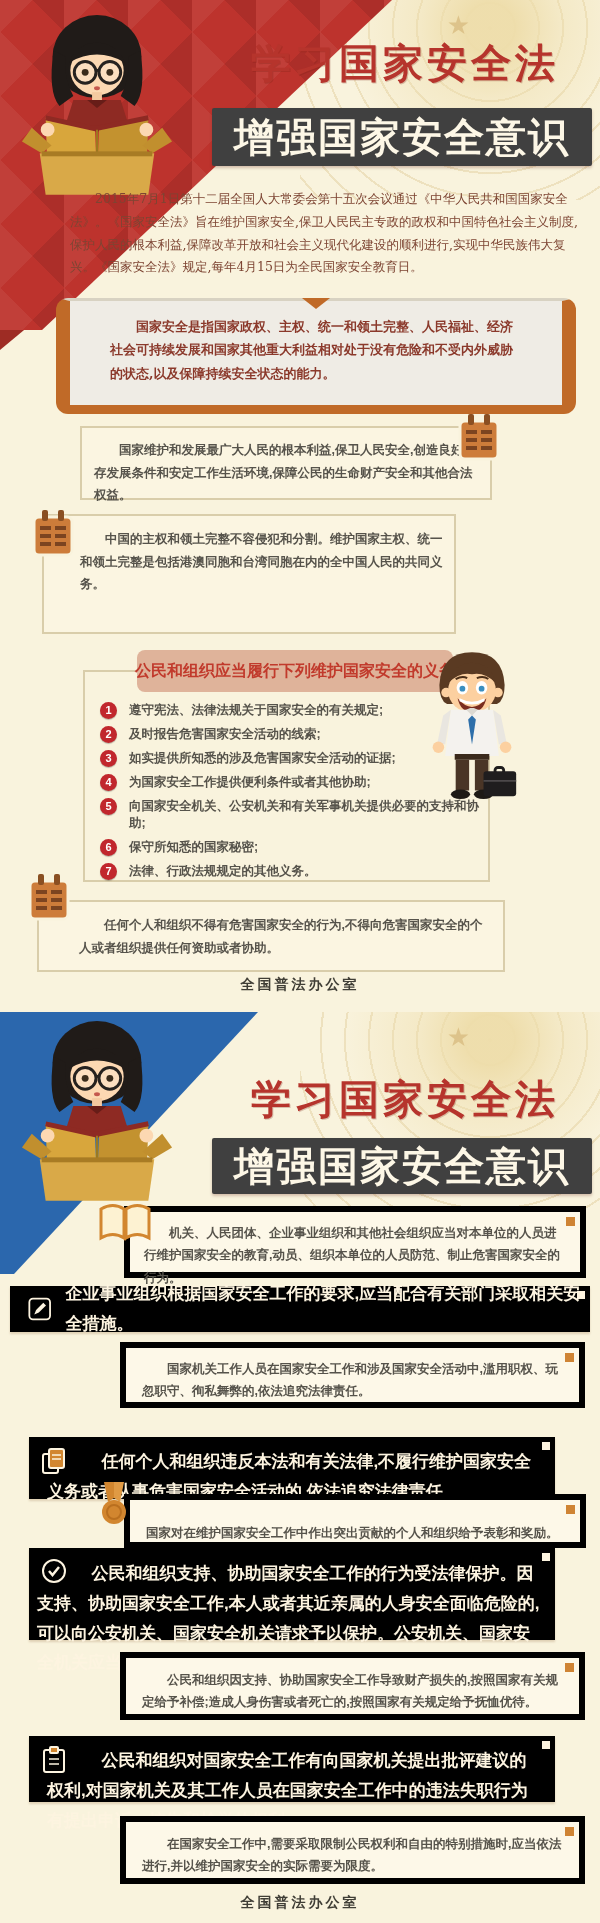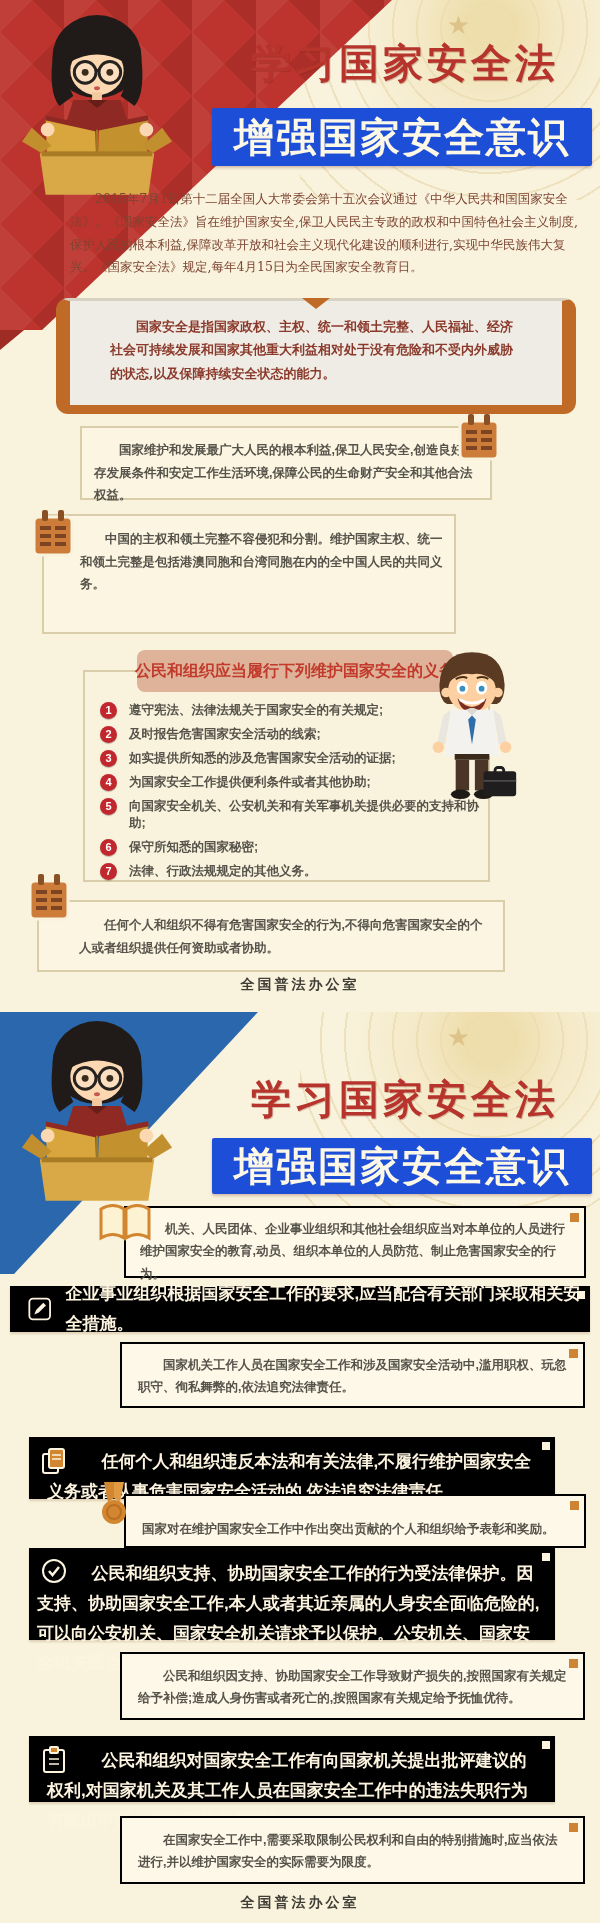--- a/index.html
+++ b/index.html
@@ -21,21 +21,21 @@
     background-size:64px 64px;
     clip-path:polygon(0 0, 392px 0, 42px 330px, 0 330px);}
   .diag-tip{position:absolute;left:0;top:252px;width:118px;height:98px;background:#9e2c24;
     clip-path:polygon(100% 0, 0 100%, 0 55%);}
   .diag-blue{position:absolute;left:0;top:0;width:300px;height:300px;background:#2b67ad;
     clip-path:polygon(0 0, 258px 0, 14px 262px, 0 262px);}
   .reader{position:absolute;left:18px;top:6px;width:158px;height:190px;}
   #panel2 .reader{top:0;}
   .title1{position:absolute;left:222px;width:366px;text-align:center;font-size:40px;font-weight:bold;
     color:#b6342c;letter-spacing:4px;white-space:nowrap;text-shadow:1px 1px 0 rgba(120,30,20,.25);}
-  .title2{position:absolute;left:212px;width:380px;height:58px;background:#1d4ed8;border-radius:2px;
+  .title2{position:absolute;left:212px;width:380px;height:58px;background:#404040;border-radius:2px;
     display:flex;align-items:center;justify-content:center;box-shadow:0 2px 3px rgba(100,30,20,.25);}
   .title2 span{font-size:40px;font-weight:bold;color:#fdf7e6;letter-spacing:2px;white-space:nowrap;}
   .intro{position:absolute;left:70px;top:188px;width:516px;font-family:"DejaVu Serif",serif;
     font-size:12.5px;line-height:1.82;color:#7d4533;text-indent:2em;}
   .book{position:absolute;left:56px;top:298px;width:520px;height:116px;box-sizing:border-box;
     background:#efece5;border-left:14px solid #c06a28;border-right:14px solid #c06a28;
     border-bottom:9px solid #c06a28;border-top:3px solid #d8d2c2;border-radius:12px;
     padding:14px 38px 0 40px;}
   .book:before{content:"";position:absolute;left:50%;top:-3px;margin-left:-14px;width:0;height:0;
     border-left:14px solid transparent;border-right:14px solid transparent;border-top:11px solid #c06a28;}
@@ -53,21 +53,21 @@
   .duties-list{position:absolute;left:100px;top:702px;width:388px;z-index:2;}
   .duty{display:flex;align-items:flex-start;margin-bottom:7px;}
   .duty-num{flex:0 0 17px;width:17px;height:17px;border-radius:50%;background:#c1272d;color:#fff;
     font-size:11px;font-weight:bold;text-align:center;line-height:17px;margin-right:12px;
     box-shadow:0 1px 1px rgba(0,0,0,.25);}
   .duty-text{font-size:12.5px;font-weight:600;color:#56534b;line-height:17px;}
   .figure-man{position:absolute;left:424px;top:648px;width:96px;height:164px;z-index:3;}
   .footer{position:absolute;left:0;width:600px;text-align:center;font-family:"DejaVu Serif",serif;
     font-size:14px;font-weight:bold;color:#403e36;letter-spacing:3px;}
   
-  .p2-box{position:absolute;box-sizing:border-box;border:2px solid #000000;background:#fdf8e8;
+  .p2-box{position:absolute;box-sizing:border-box;border:6px solid #000000;background:#fdf8e8;
     font-size:12.5px;font-weight:600;color:#56534b;line-height:1.78;}
   .p2-box p{margin:0;text-indent:2em;}
   .corner-sq{position:absolute;top:5px;right:5px;width:9px;height:9px;background:#cf8434;}
   .banner{position:absolute;box-sizing:border-box;background:#000000;color:#fdf4e0;
     font-size:17px;font-weight:600;line-height:1.75;box-shadow:0 2px 2px rgba(120,70,20,.2);}
   .banner p{margin:0;text-indent:3.2em;}
   .banner .corner-sq{background:#fdf4e0;width:8px;height:8px;}
   .banner-icon{position:absolute;left:12px;top:10px;}
   .book-icon{position:absolute;z-index:3;}
   .medal-icon{position:absolute;z-index:3;}

